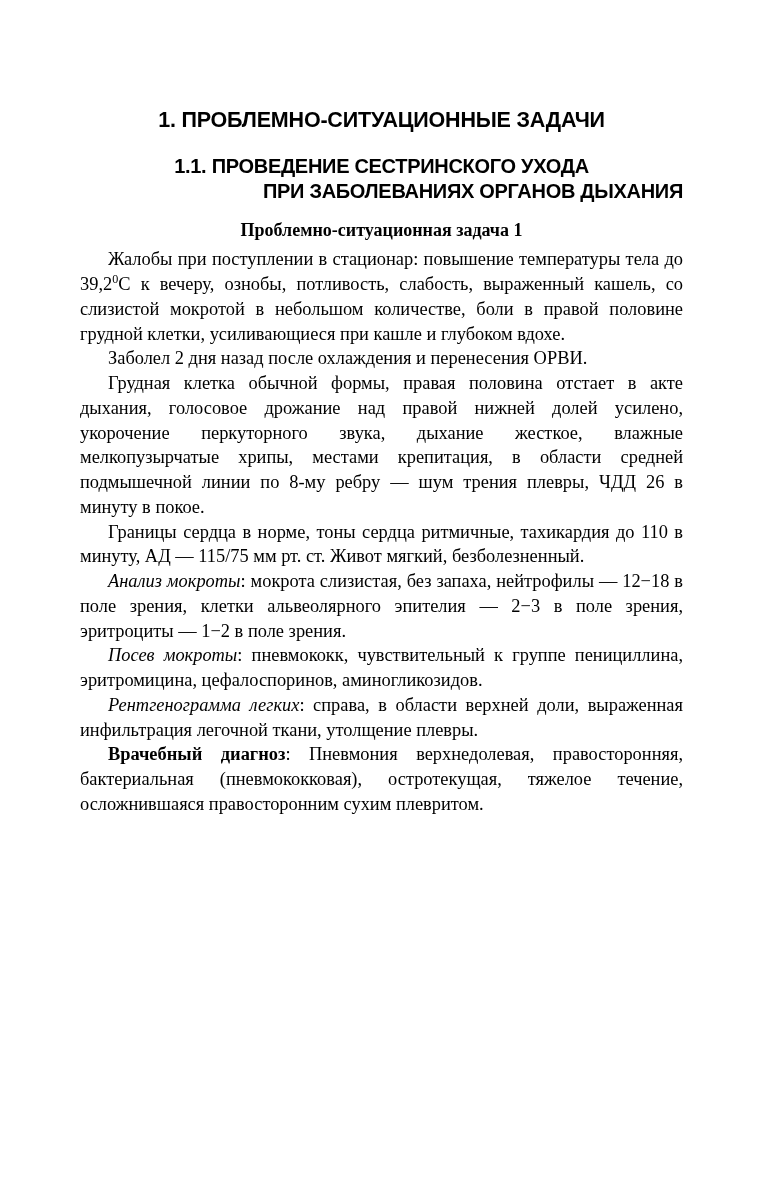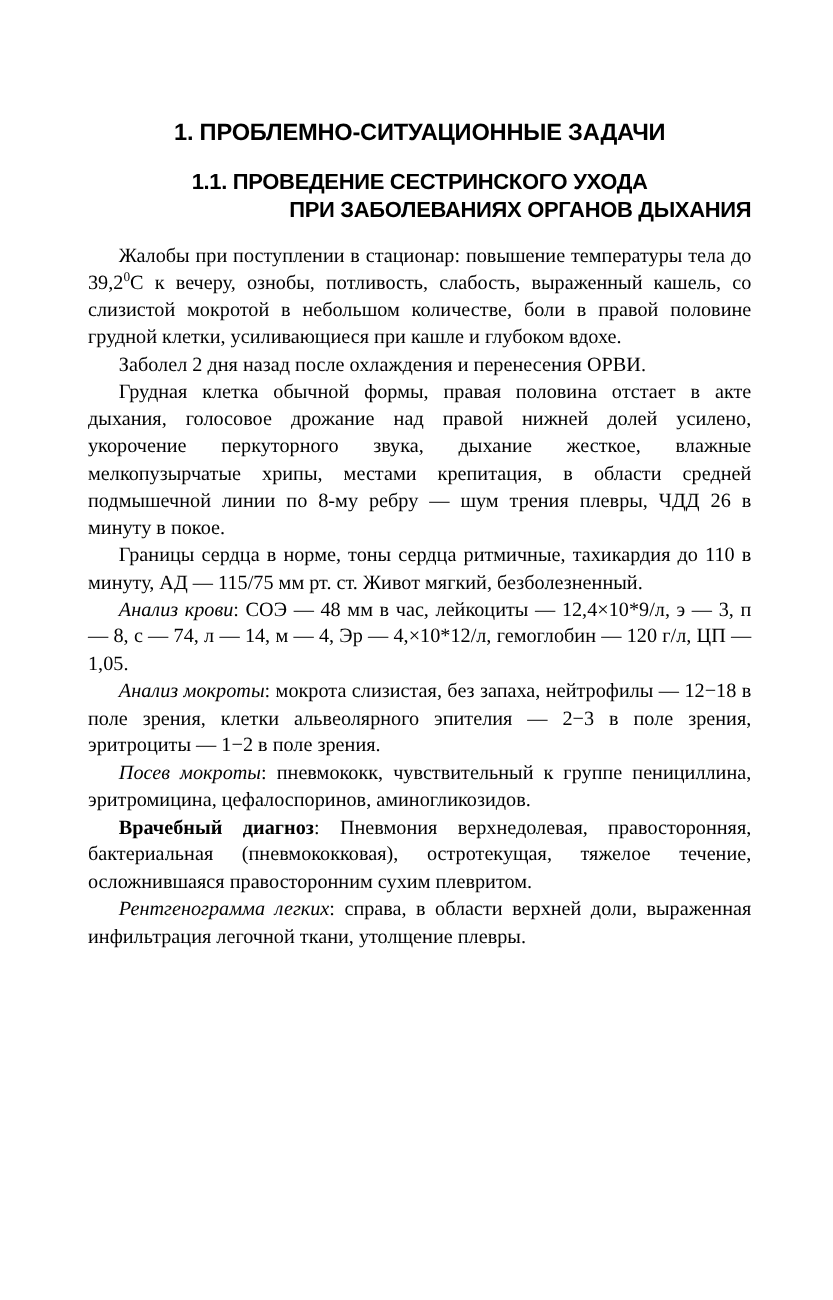--- a/index.html
+++ b/index.html
@@ -69,46 +69,44 @@
 
 <div class="page">
 
   <h1 class="h1">1. ПРОБЛЕМНО-СИТУАЦИОННЫЕ ЗАДАЧИ</h1>
 
   <h2 class="h2">
     <span class="l1">1.1. ПРОВЕДЕНИЕ СЕСТРИНСКОГО УХОДА</span>
     <span class="l2">ПРИ ЗАБОЛЕВАНИЯХ ОРГАНОВ ДЫХАНИЯ</span>
   </h2>
 
+  <h3 class="h3">Проблемно-ситуационная задача 1</h3>
 
 
   <p class="body">
     <span>Жалобы при поступлении в стационар: повышение температуры тела до 39,2</span><sup class="deg">0</sup><span>С к вечеру, ознобы, потливость, слабость, выраженный кашель, со слизистой мокротой в небольшом количестве, боли в правой половине грудной клетки, усиливающиеся при кашле и глубоком вдохе.</span>
   </p>
 
   <p class="body">Заболел 2 дня назад после охлаждения и перенесения ОРВИ.</p>
 
 
   <p class="body">Грудная клетка обычной формы, правая половина отстает в акте дыхания, голосовое дрожание над правой нижней долей усилено, укорочение перкуторного звука, дыхание жесткое, влажные мелкопузырчатые хрипы, местами крепитация, в области средней подмышечной линии по 8-му ребру — шум трения плевры, ЧДД 26 в минуту в покое.</p>
 
   <p class="body">Границы сердца в норме, тоны сердца ритмичные, тахикардия до 110 в минуту, АД — 115/75 мм рт. ст. Живот мягкий, безболезненный.</p>
 
-  <p class="body">
-    <i class="run">Анализ крови</i><span>: СОЭ — 48 мм в час, лейкоциты — 12,4×10*9/л, э — 3, п — 8, с — 74, л — 14, м — 4, Эр — 4,×10*12/л, гемоглобин — 120 г/л, ЦП — 1,05.</span>
-  </p>
 
   <p class="body">
     <i class="run">Анализ мокроты</i><span>: мокрота слизистая, без запаха, нейтрофилы — 12−18 в поле зрения, клетки альвеолярного эпителия — 2−3 в поле зрения, эритроциты — 1−2 в поле зрения.</span>
   </p>
 
   <p class="body">
     <i class="run">Посев мокроты</i><span>: пневмококк, чувствительный к группе пенициллина, эритромицина, цефалоспоринов, аминогликозидов.</span>
   </p>
 
   <p class="body">
-    <b class="run">Врачебный диагноз</b><span>: Пневмония верхнедолевая, правосторонняя, бактериальная (пневмококковая), остротекущая, тяжелое течение, осложнившаяся правосторонним сухим плевритом.</span>
+    <i class="run">Рентгенограмма легких</i><span>: справа, в области верхней доли, выраженная инфильтрация легочной ткани, утолщение плевры.</span>
   </p>
 
   <p class="body">
-    <i class="run">Рентгенограмма легких</i><span>: справа, в области верхней доли, выраженная инфильтрация легочной ткани, утолщение плевры.</span>
+    <b class="run">Врачебный диагноз</b><span>: Пневмония верхнедолевая, правосторонняя, бактериальная (пневмококковая), остротекущая, тяжелое течение, осложнившаяся правосторонним сухим плевритом.</span>
   </p>
 
 </div>
 
 </body></html>

